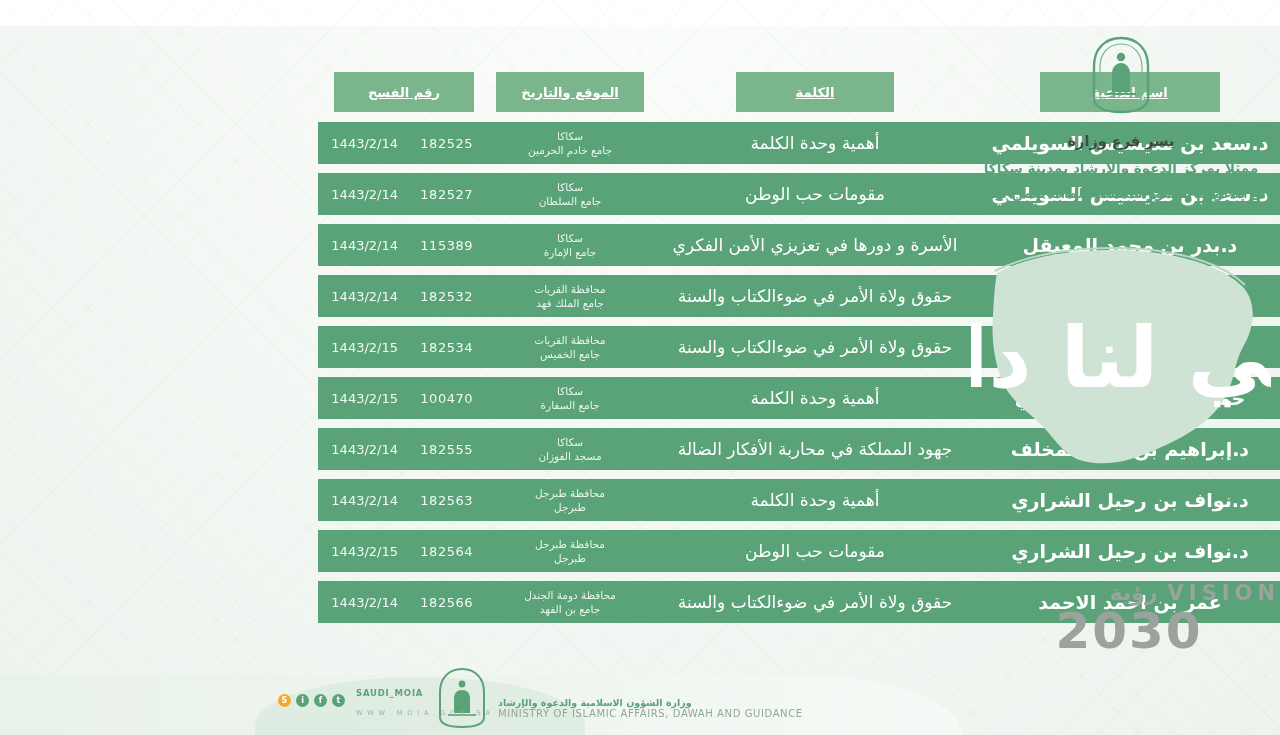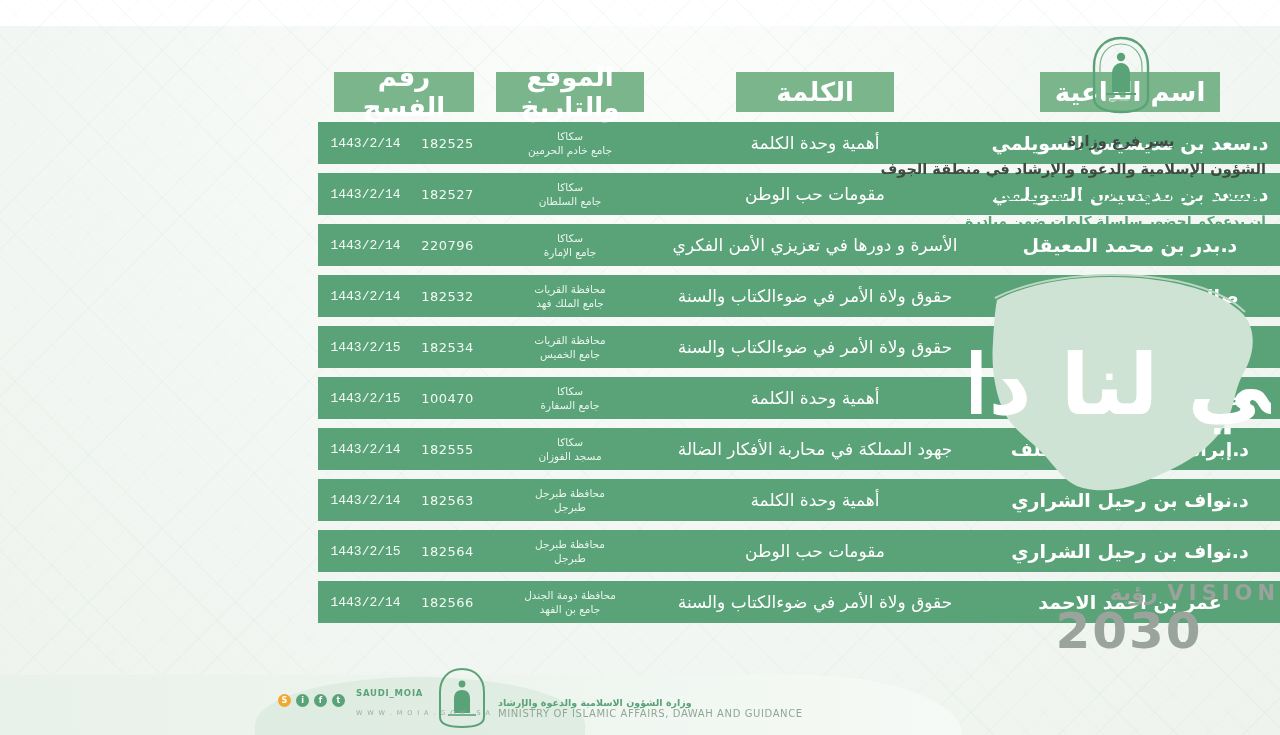--- a/index.html
+++ b/index.html
@@ -50,23 +50,24 @@
   thead th {
     padding: 0;
     height: 42px;
     vertical-align: middle;
   }
   .hdr {
     display: flex; align-items: center; justify-content: center;
     height: 40px;
     background: #7ab58c;
     color: #ffffff;
-    font-size: 26px;
+    font-size: 13px;
     font-weight: bold;
     letter-spacing: 0.3px;
+    text-decoration: underline;
   }
   .hdr.name  { width: 180px; margin: 0 auto; }
   .hdr.word  { width: 158px; margin: 0 auto; }
   .hdr.place { width: 148px; margin: 0 auto; }
   .hdr.num   { width: 140px; margin: 0 auto; }
 
   tbody tr.row td {
     background: #5aa277;
     height: 42px;
     vertical-align: middle;
@@ -81,21 +82,21 @@
   }
   tbody tr.row td.place {
     font-size: 10.5px; text-align: center; line-height: 1.35; padding: 0 6px;
     color: #eaf5ee;
   }
   tbody tr.row td.num {
     font-size: 13px; text-align: center; padding: 0 6px;
     color: #f2faf5;
   }
   .num-inner { display: flex; justify-content: space-around; align-items: center; gap: 4px; }
-  .date { min-width: 64px; text-align: center; font-family: Liberation Mono, monospace; }
+  .date { min-width: 64px; text-align: center; }
   .serial { min-width: 60px; text-align: center; letter-spacing: 0.5px; }
 
   
   .right-panel {
     position: absolute;
     top: 36px; right: 0;
     width: 318px; height: 699px;
     text-align: center;
     direction: rtl;
   }
@@ -258,21 +259,21 @@
           </tr>
           <tr class="row">
             <td class="name">د.بدر بن محمد المعيقل</td>
             <td class="word">الأسرة و دورها في تعزيزي الأمن الفكري</td>
             <td class="place">
               <div>سكاكا</div>
               <div>جامع الإمارة</div>
             </td>
             <td class="num">
               <div class="num-inner">
-                <span class="serial">220796</span>
+                <span class="serial">115389</span>
                 <span class="date">1443/2/14</span>
               </div>
             </td>
           </tr>
           <tr class="row">
             <td class="name">صالح بن يحيى الشراري</td>
             <td class="word">حقوق ولاة الأمر في ضوءالكتاب والسنة</td>
             <td class="place">
               <div>محافظة القريات</div>
               <div>جامع الملك فهد</div>
@@ -380,21 +381,20 @@
         <path d="M37 8 C24 8 16 18 16 31 L16 60 C16 66 22 70 37 70 C52 70 58 66 58 60 L58 31 C58 18 50 8 37 8 Z" fill="none" stroke="#7ab58c" stroke-width="1.2"></path>
         <path d="M28 56 L28 38 C28 31 32 27 37 27 C42 27 46 31 46 38 L46 56 Z" fill="#5aa277"></path>
         <circle cx="37" cy="21" r="4.2" fill="#5aa277"></circle>
         <path d="M22 58 L52 58" stroke="#5aa277" stroke-width="2"></path>
         <path d="M26 64 L48 64" stroke="#7ab58c" stroke-width="1.4"></path>
       </svg>
     </div>
 
     <div class="panel-text">
       <div class="ln">يسر فرع وزارة</div>
-      <div class="ln">الشؤون الإسلامية والدعوة والإرشاد في منطقة الجوف</div>
       <div class="ln green small">ممثلاً بمركز الدعوة والإرشاد بمدينة سكاكا</div>
       <div class="ln green small">أن يدعوكم لحضور سلسلة  كلمات ضمن مبادرة</div>
     </div>
 
     <div class="map-area">
       <svg width="300" height="290" viewBox="0 0 300 290" xmlns="http://www.w3.org/2000/svg">
         <path d="M26 58 C60 40 110 32 168 36 C214 40 252 52 272 72 C286 88 284 112 272 132
                  C262 150 264 168 252 186 C238 208 214 222 186 234 C160 246 136 252 112 246
                  C96 242 88 230 76 216 C62 200 44 190 34 172 C24 152 20 126 22 100 C23 82 24 68 26 58 Z" fill="#cfe3d4"></path>
         <path d="M24 56 C60 38 112 30 170 34 C216 38 254 50 274 70" fill="none" stroke="#b9d7c1" stroke-width="2"></path>

